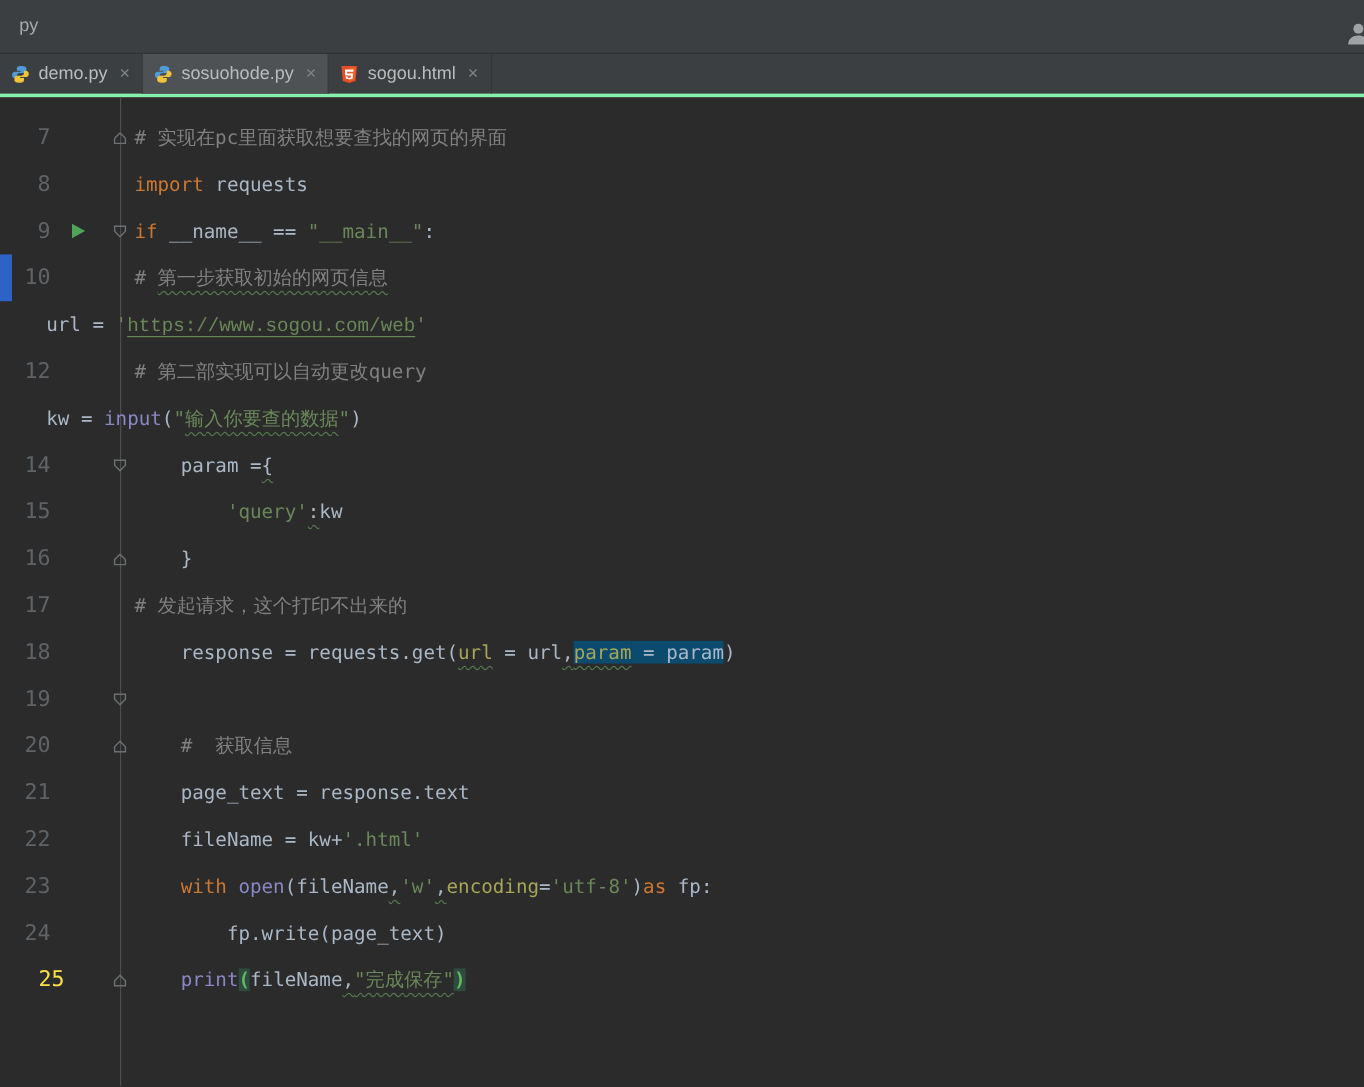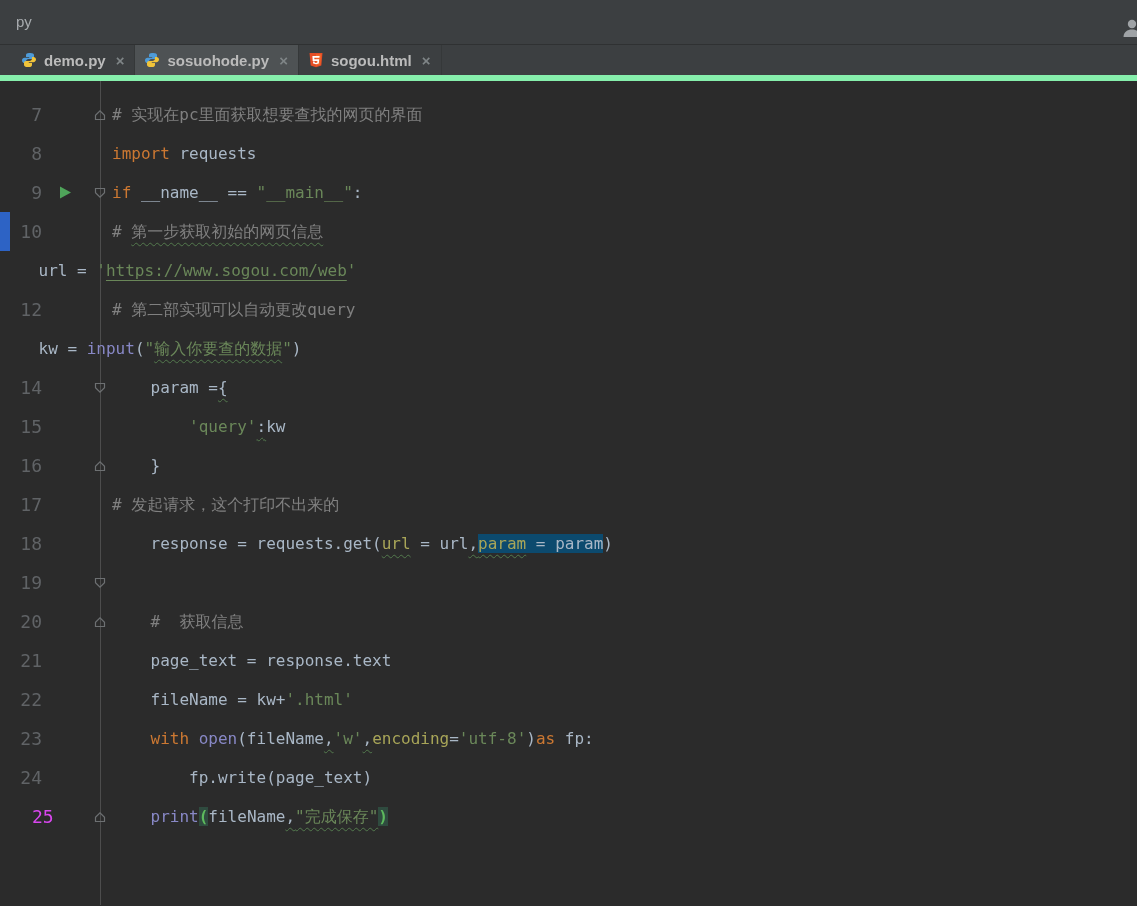--- a/index.html
+++ b/index.html
@@ -15,22 +15,22 @@
     border-bottom:1px solid #2f3132;
   }
   .title-frag {
     position:absolute; left:16px; top:13px;
     color:#a7abae; font-size:15px;
   }
   .user-ic { position:absolute; right:-7px; top:16px; }
   
   .tabbar {
     height:36px; background:#3c3f41;
-    border-bottom:6px solid #86efac;
-    display:flex; align-items:stretch; padding-left:12px;font-weight:bold;
+    border-bottom:3px solid #86efac;
+    display:flex; align-items:stretch; 
   }
   .tab {
     display:flex; align-items:center; gap:7px;
     padding:0 10px 0 9px; color:#bbbbbb; font-size:15px;
     border-right:1px solid #353839; cursor:default; white-space:nowrap;
   }
   .tab.active { background:#4e5254; }
   .tab .close { color:#7f8587; margin-left:3px; font-size:15px; line-height:1; }
   .tab .ficon { display:flex; align-items:center; }
   
@@ -42,21 +42,21 @@
     content:""; position:absolute; left:100px; top:0; bottom:0;
     width:1px; background:#4d4d4d;
   }
   #lines { padding-top:14px; position:relative; }
   .line { display:flex; height:39px; line-height:39px; position:relative; }
   .gutter { width:112px; flex:none; position:relative; }
   .lnum {
     position:absolute; left:0; top:0; width:42px; text-align:right;
     color:#606366; font-size:18px;
   }
-  .lnum.active { color:#d946ef;padding-left:32px; }
+  .lnum.active { color:#fde047;padding-left:32px; }
   .bluebar {
     position:absolute; left:0; top:0; width:10px; height:39px;
     background:#2d63c5;
   }
   .runzone {
     position:absolute; left:55px; top:0; width:20px; height:39px;
     display:flex; align-items:center; justify-content:center;
   }
   .foldzone {
     position:absolute; left:91px; top:0; width:18px; height:39px;
@@ -73,21 +73,21 @@
   .b { color:#8888c6; }
   .c { color:#808080; }
   .a { color:#a8a558; }
   .w {
     text-decoration-line:underline; text-decoration-style:wavy;
     text-decoration-color:#53794d; text-decoration-thickness:1px;
     text-underline-offset:5px; text-decoration-skip-ink:none;
   }
   .u {
     text-decoration-line:underline; text-decoration-style:solid;
-    text-decoration-color:#6a8759; text-underline-offset:4px;
+    text-decoration-color:#6a8759; text-underline-offset:4px;font-family:Liberation Mono, monospace;
   }
   .h { background:#0c4a6e; }
   .m { background:#2f4b3f; color:#5dba5d; font-weight:bold; }
 </style>
 </head>
 <body>
 
 <div class="titlebar">
   <span class="title-frag">py</span>
   <span class="user-ic">

